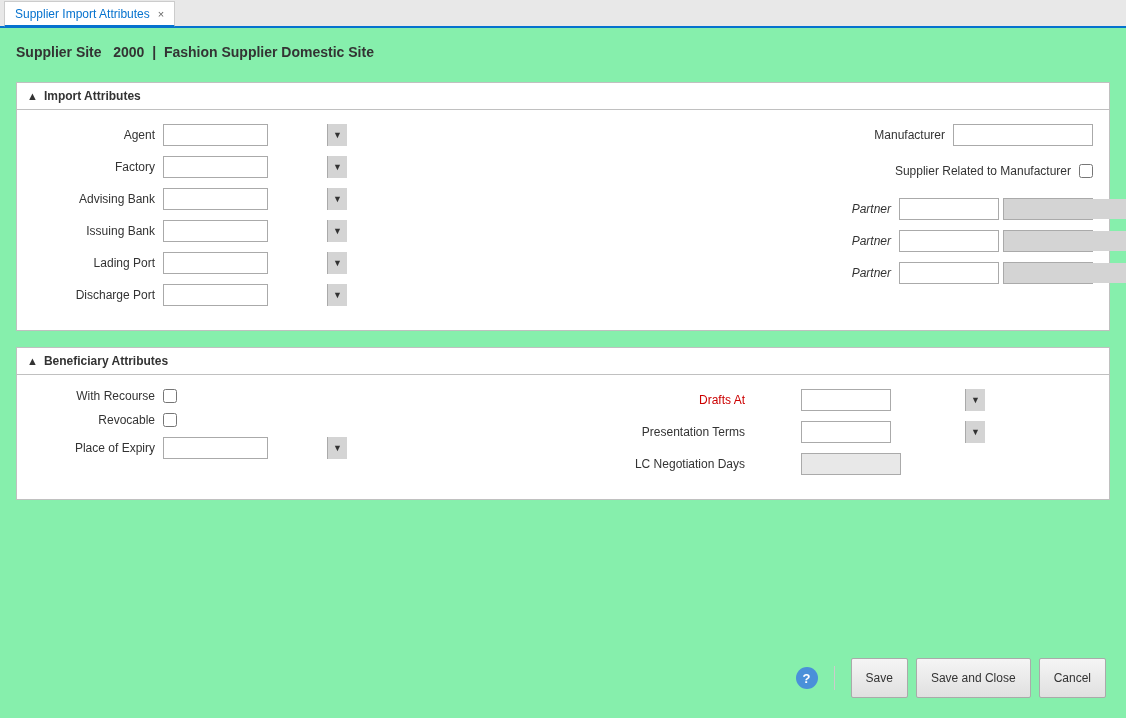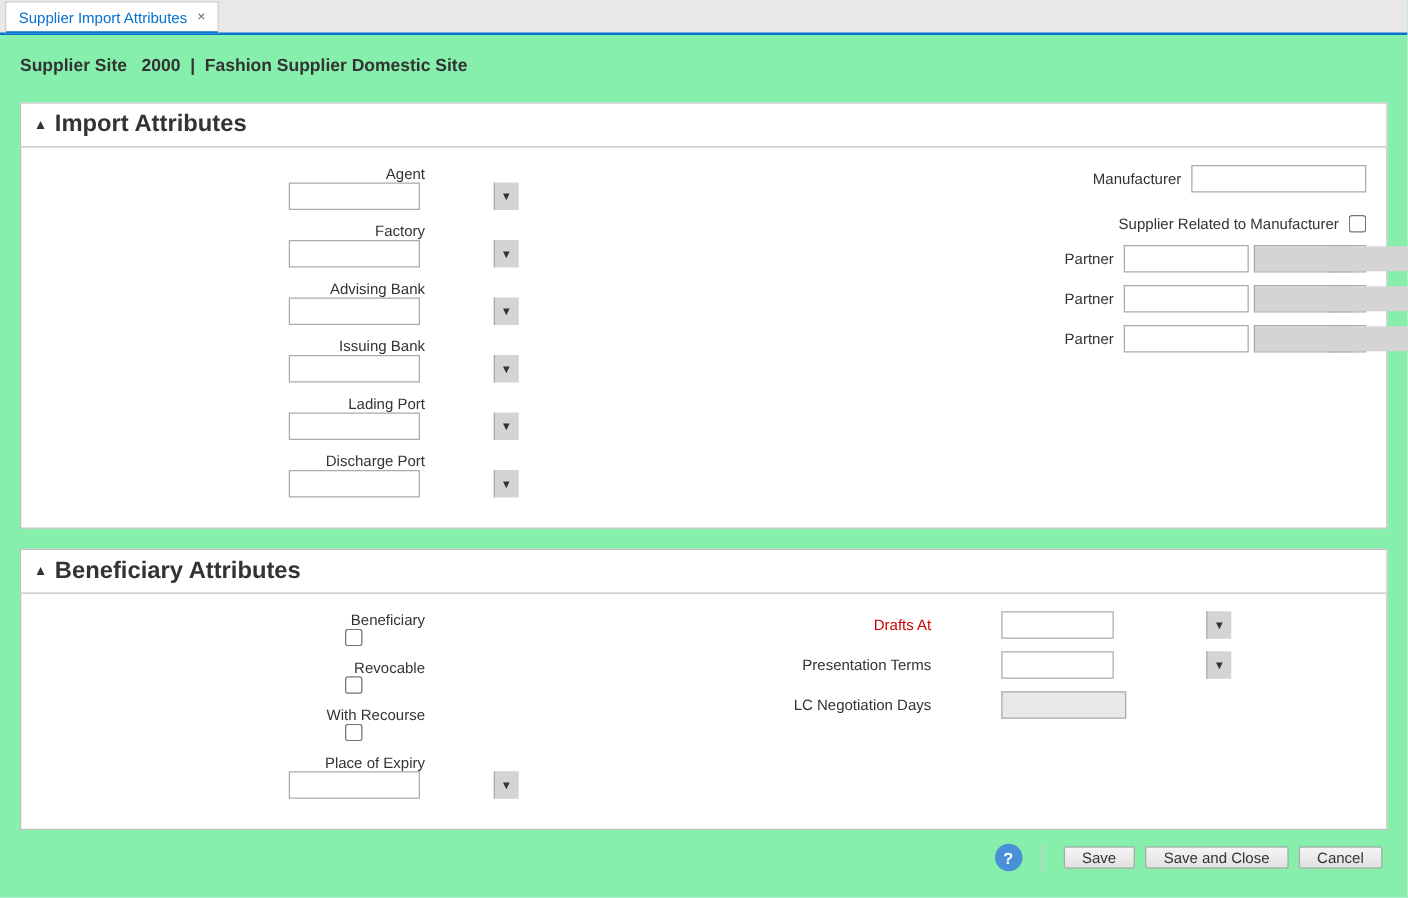--- a/index.html
+++ b/index.html
@@ -73,21 +73,21 @@
 
     .section-toggle {
       color: #333;
       margin-right: 6px;
       font-size: 11px;
       cursor: pointer;
     }
 
     .section-title {
       font-weight: bold;
-      font-size: 19px;
+      font-size: 12px;
       color: #333;
     }
 
     .section-body {
       padding: 14px 16px;
     }
 
     
     .form-grid {
       display: flex;
@@ -95,21 +95,20 @@
     }
 
     .form-col {
       flex: 1;
     }
 
     .form-row {
       display: flex;
       align-items: center;
       margin-bottom: 10px;
-      flex-direction: column;
     }
 
     .form-label {
       text-align: right;
       width: 130px;
       min-width: 130px;
       padding-right: 8px;
       color: #333;
       font-size: 12px;
     }
@@ -183,20 +182,21 @@
       justify-content: flex-end;
     }
 
     .partner-label {
       text-align: right;
       padding-right: 8px;
       color: #333;
       font-size: 12px;
       width: 80px;
       min-width: 80px;
+      font-style: italic;
     }
 
     .partner-select-1 {
       display: flex;
       align-items: center;
       border: 1px solid #aaa;
       background: #fff;
       height: 22px;
       width: 100px;
     }
@@ -282,21 +282,21 @@
     }
 
     .divider-v {
       width: 1px;
       height: 24px;
       background: #ccc;
       margin-right: 8px;
     }
 
     .btn {
-      height: 18px;
+      height: 40px;
       padding: 0 14px;
       font-size: 12px;
       border: 1px solid #aaa;
       background: linear-gradient(to bottom, #f5f5f5, #e0e0e0);
       cursor: pointer;
       color: #333;
       border-radius: 2px;
     }
 
     
@@ -310,21 +310,21 @@
     .manufacturer-label {
       text-align: right;
       padding-right: 8px;
       font-size: 12px;
       width: 120px;
     }
 
     .supplier-related-row {
       display: flex;
       align-items: center;
-      margin-bottom: 10px;
+      margin-bottom: 20px;
       justify-content: flex-end;
     }
 
     .supplier-related-label {
       text-align: right;
       padding-right: 8px;
       font-size: 12px;
       width: 220px;
     }
 
@@ -499,36 +499,30 @@
   <div class="section">
     <div class="section-header">
       <span class="section-toggle">▲</span>
       <span class="section-title">Beneficiary Attributes</span>
     </div>
     <div class="section-body">
       <div class="form-grid">
 
         <div class="form-col">
 
-          <div class="form-row">
-            <div class="form-label">Beneficiary</div>
+
+          <div class="form-row">
+            <div class="form-label">With Recourse</div>
             <div class="form-control-wrapper">
               <input class="checkbox-input" type="checkbox" style="">
             </div>
           </div>
 
           <div class="form-row">
             <div class="form-label">Revocable</div>
-            <div class="form-control-wrapper">
-              <input class="checkbox-input" type="checkbox" style="">
-            </div>
-          </div>
-
-          <div class="form-row">
-            <div class="form-label">With Recourse</div>
             <div class="form-control-wrapper">
               <input class="checkbox-input" type="checkbox" style="">
             </div>
           </div>
 
           <div class="form-row">
             <div class="form-label">Place of Expiry</div>
             <div class="form-control-wrapper">
               <div class="select-field select-wide">
                 <input class="select-input" type="text" style="">

